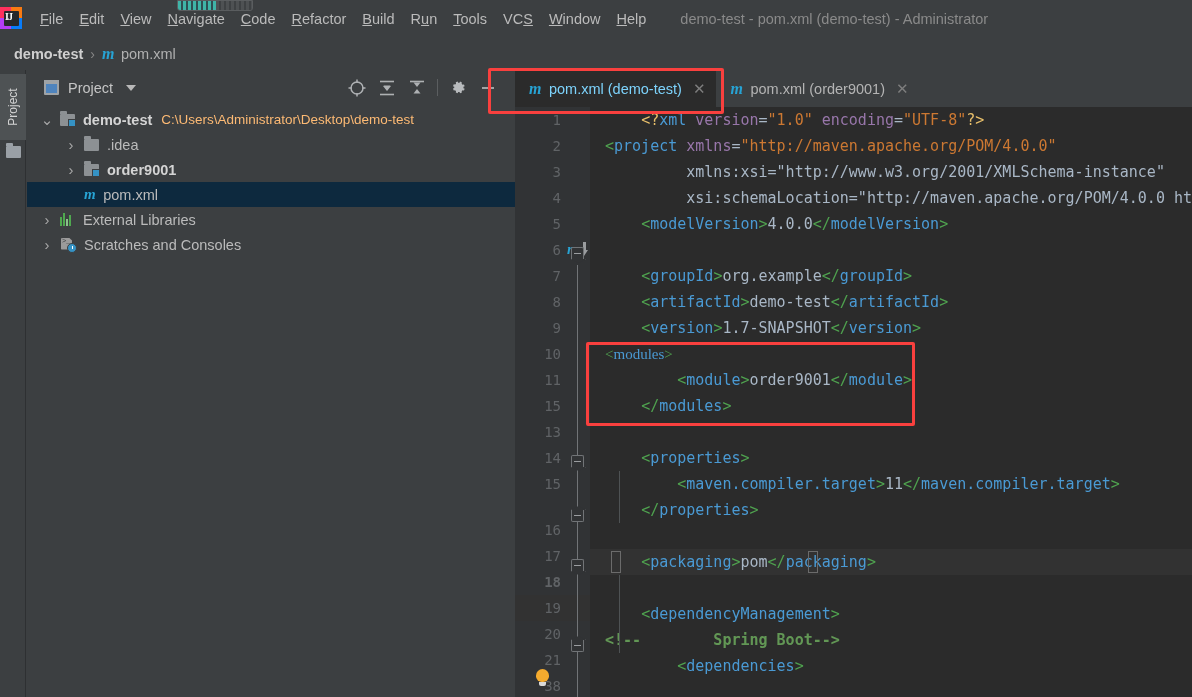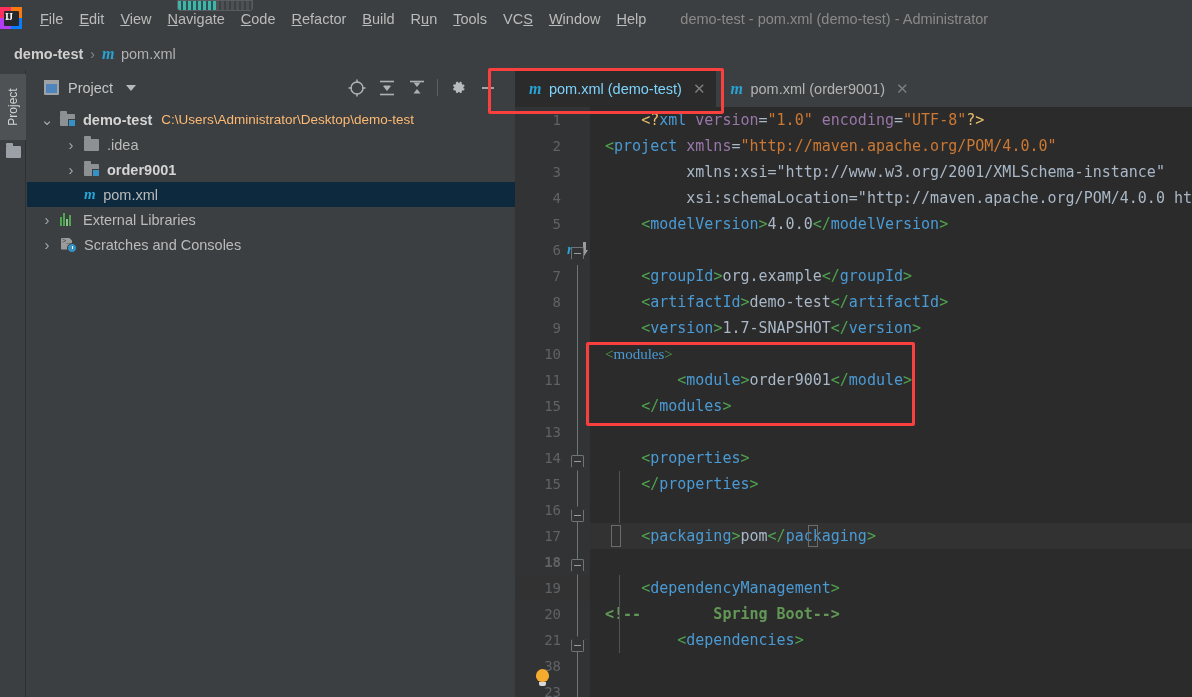--- a/index.html
+++ b/index.html
@@ -475,21 +475,21 @@
         <div class="cline" style="height: 26px;"><span class="lnum">6</span></div>
         <div class="cline" style="height: 26px;"><span class="lnum">7</span></div>
         <div class="cline" style="height: 26px;"><span class="lnum">8</span></div>
         <div class="cline" style="height: 26px;"><span class="lnum">9</span></div>
         <div class="cline" style="height: 26px;"><span class="lnum">10</span></div>
         <div class="cline" style="height: 26px;"><span class="lnum">11</span></div>
         <div class="cline" style="height: 26px;"><span class="lnum">15</span></div>
         <div class="cline" style="height: 26px;"><span class="lnum">13</span></div>
         <div class="cline" style="height: 26px;"><span class="lnum">14</span></div>
         <div class="cline" style="height: 26px;"><span class="lnum">15</span></div>
-        <div class="cline" style="height: 26px;"><span class="lnum">16</span></div>
+        <div class="cline" style="height: 26px; margin-top: 20px;"><span class="lnum">16</span></div>
         <div class="cline" style="height: 26px;"><span class="lnum">17</span></div>
         <div class="cline" style="height: 26px; font-weight: bold;"><span class="lnum">18</span></div>
         <div class="cline cur" style="height: 26px;"><span class="lnum">19</span></div>
         <div class="cline" style="height: 26px;"><span class="lnum">20</span></div>
         <div class="cline" style="height: 26px;"><span class="lnum">21</span></div>
         <div class="cline" style="height: 26px;"><span class="lnum">38</span></div>
         <div class="cline" style="height: 26px;"><span class="lnum">23</span></div>
       </div>
     <div class="code-area">
         <div class="cline"><span style="padding-left: 15px;"><span class="txt">    </span><span class="tg">&lt;?</span><span class="tagn">xml</span><span class="txt"> </span><span class="attr">version</span><span class="eq">=</span><span class="str">"1.0"</span><span class="txt"> </span><span class="attr">encoding</span><span class="eq">=</span><span class="str">"UTF-8"</span><span class="tg">?&gt;</span></span></div>
@@ -499,20 +499,21 @@
         <div class="cline"><span style="padding-left: 15px;"><span class="txt">    </span><span class="brk">&lt;</span><span class="tagn">modelVersion</span><span class="brk">&gt;</span><span class="txt">4.0.0</span><span class="brk">&lt;/</span><span class="tagn">modelVersion</span><span class="brk">&gt;</span></span></div>
         <div class="cline"><span style="padding-left: 15px;"></span></div>
         <div class="cline"><span style="padding-left: 15px;"><span class="txt">    </span><span class="brk">&lt;</span><span class="tagn">groupId</span><span class="brk">&gt;</span><span class="txt">org.example</span><span class="brk">&lt;/</span><span class="tagn">groupId</span><span class="brk">&gt;</span></span></div>
         <div class="cline"><span style="padding-left: 15px;"><span class="txt">    </span><span class="brk">&lt;</span><span class="tagn">artifactId</span><span class="brk">&gt;</span><span class="txt">demo-test</span><span class="brk">&lt;/</span><span class="tagn">artifactId</span><span class="brk">&gt;</span></span></div>
         <div class="cline"><span style="padding-left: 15px;"><span class="txt">    </span><span class="brk">&lt;</span><span class="tagn">version</span><span class="brk">&gt;</span><span class="txt">1.7-SNAPSHOT</span><span class="brk">&lt;/</span><span class="tagn">version</span><span class="brk">&gt;</span></span></div>
         <div class="cline"><span style=" font-family: Liberation Serif, serif;"><span class="txt">    </span><span class="brk">&lt;</span><span class="tagn">modules</span><span class="brk">&gt;</span></span></div>
         <div class="cline"><span style="padding-left: 15px;"><span class="txt">        </span><span class="brk">&lt;</span><span class="tagn">module</span><span class="brk">&gt;</span><span class="txt">order9001</span><span class="brk">&lt;/</span><span class="tagn">module</span><span class="brk">&gt;</span></span></div>
         <div class="cline"><span style="padding-left: 15px;"><span class="txt">    </span><span class="brk">&lt;/</span><span class="tagn">modules</span><span class="brk">&gt;</span></span></div>
         <div class="cline"><span style="padding-left: 15px;"></span></div>
         <div class="cline"><span style="padding-left: 15px;"><span class="txt">    </span><span class="brk">&lt;</span><span class="tagn">properties</span><span class="brk">&gt;</span></span></div>
+        <div class="cline"><span style="padding-left: 15px;"><span class="txt">        </span><span class="brk">&lt;</span><span class="tagn">maven.compiler.target</span><span class="brk">&gt;</span><span class="txt">11</span><span class="brk">&lt;/</span><span class="tagn">maven.compiler.target</span><span class="brk">&gt;</span></span></div>
         <div class="cline"><span style="padding-left: 15px;"><span class="txt">    </span><span class="brk">&lt;/</span><span class="tagn">properties</span><span class="brk">&gt;</span></span></div>
         <div class="cline"><span style="padding-left: 15px;"></span></div>
         <div class="cline cur"><span style="padding-left: 15px;"><span class="txt">    </span><span class="brk">&lt;</span><span class="tagn">packaging</span><span class="brk">&gt;</span><span class="txt">pom</span><span class="brk">&lt;/</span><span class="tagn">packaging</span><span class="brk">&gt;</span></span><span class="bmatch" style="left: 21px; width: 10px;"></span><span class="bmatch" style="left: 218px; width: 10px;"></span></div>
         <div class="cline"><span style="padding-left: 15px;"></span></div>
         <div class="cline"><span style="padding-left: 15px;"><span class="txt">    </span><span class="brk">&lt;</span><span class="tagn">dependencyManagement</span><span class="brk">&gt;</span></span></div>
         <div class="cline"><span style="padding-left: 15px; font-weight: bold;"><span class="cmt">&lt;!--        Spring Boot--&gt;</span></span></div>
         <div class="cline"><span style="padding-left: 15px;"><span class="txt">        </span><span class="brk">&lt;</span><span class="tagn">dependencies</span><span class="brk">&gt;</span></span></div>
       </div>
 
     <div class="maven-gutter" style="top:134px;">

